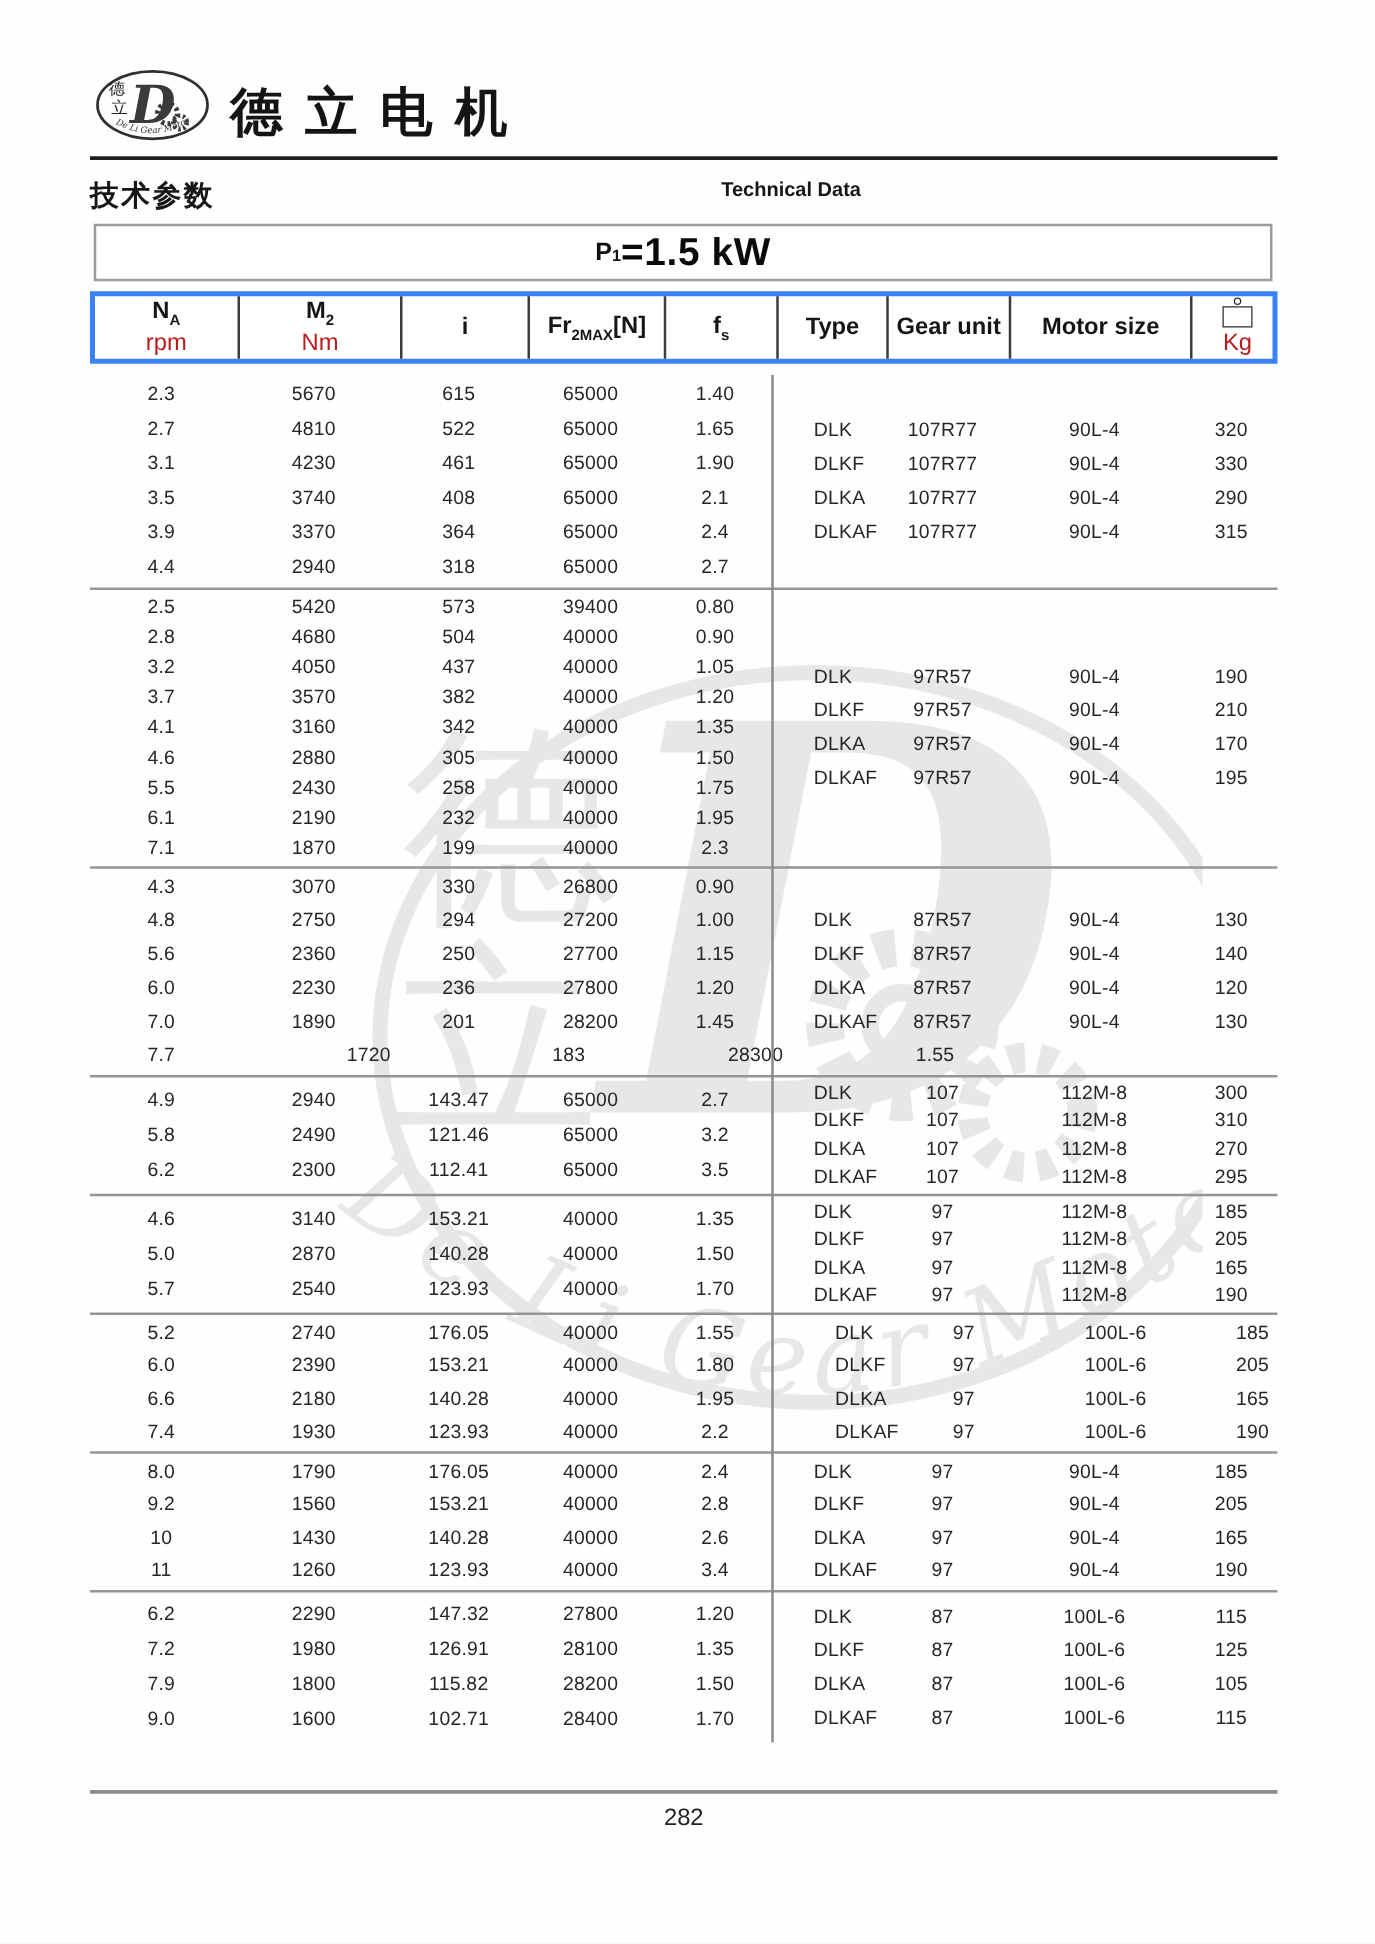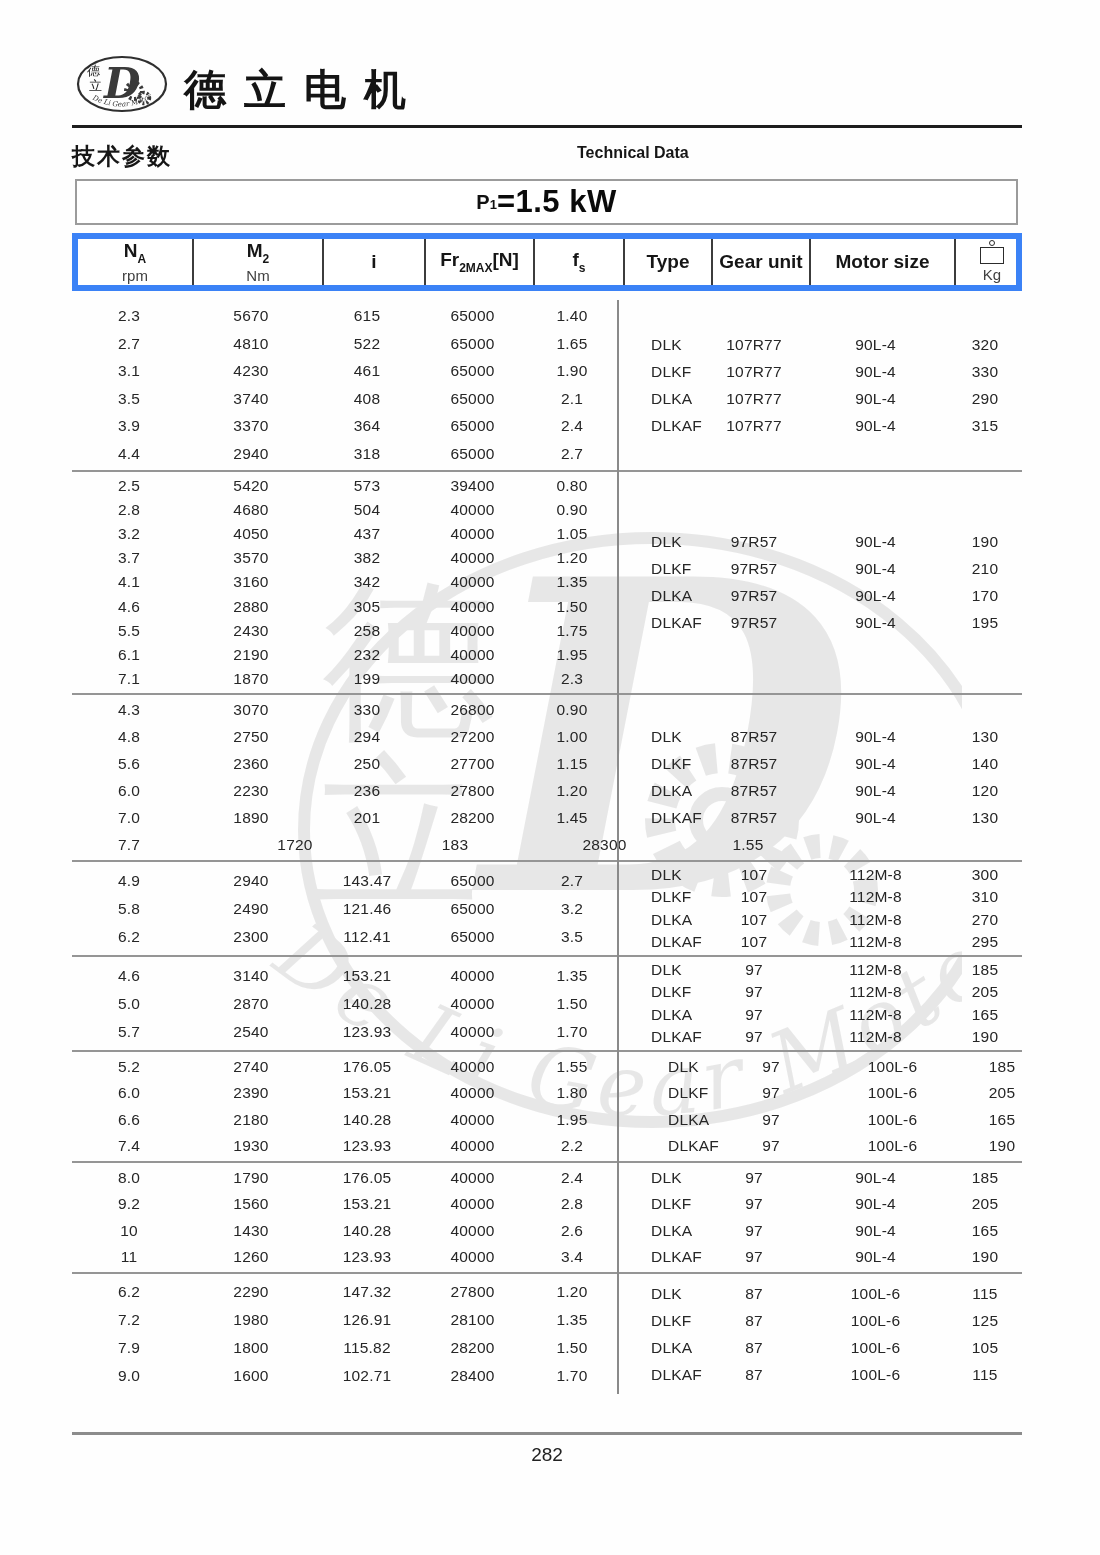--- a/index.html
+++ b/index.html
@@ -30,30 +30,30 @@
     border:2px solid #9b9b9b; background:#fff;
     display:flex; align-items:center; justify-content:center;
   }
   .power-box .pmain { font-size:20px; font-weight:bold; color:#111; }
   .power-box sub { font-size:13px; font-weight:bold; color:#111; position:relative; top:2px; }
   .power-box .pval { font-size:31px; font-weight:bold; color:#0a0a0a; letter-spacing:0.5px; }
   
   .thead {
     position:absolute; left:72px; top:233px; width:950px; height:58px;
     display:grid; grid-template-columns:114px 130px 102px 109px 90px 88px 98px 145px 74px;
-    border:6px solid #3b82f6; background:#fff;
+    border:4px solid #3b82f6; background:#fff;
   }
   .hcell {
     display:flex; flex-direction:column; align-items:center; justify-content:center;
     border-left:2px solid #3c3c3c; line-height:1.15; text-align:center;
   }
   .hcell:first-child { border-left:none; }
   .hmain { font-size:19px; font-weight:bold; color:#161616; }
   .hmain sub { font-size:12px; font-weight:bold; position:relative; top:1px; }
-  .hunit { font-size:15px; color:#404040; margin-top:1px; }
+  .hunit { font-size:19px; color:#b91c1c; margin-top:1px; }
   .kg-icon { width:26px; height:24px; position:relative; margin-bottom:1px; }
   .kg-icon .knob { position:absolute; left:10px; top:0; width:6px; height:6px; border:1.6px solid #2c2c2c; border-radius:50%; }
   .kg-icon .blockx { position:absolute; left:1px; top:7px; width:24px; height:17px; border:1.8px solid #2c2c2c; background:#fff; }
   
   .tbody { position:absolute; left:72px; top:300px; width:950px; height:1094px; }
   .vdiv { position:absolute; left:545px; top:0; width:2px; height:1094px; background:#8a8a8a; z-index:2; }
   #blocks { position:relative; z-index:1; }
   .block { display:flex; border-bottom:2px solid #959595; }
   .half { display:flex; flex-direction:column; justify-content:center; }
   .bl { width:545px; }

